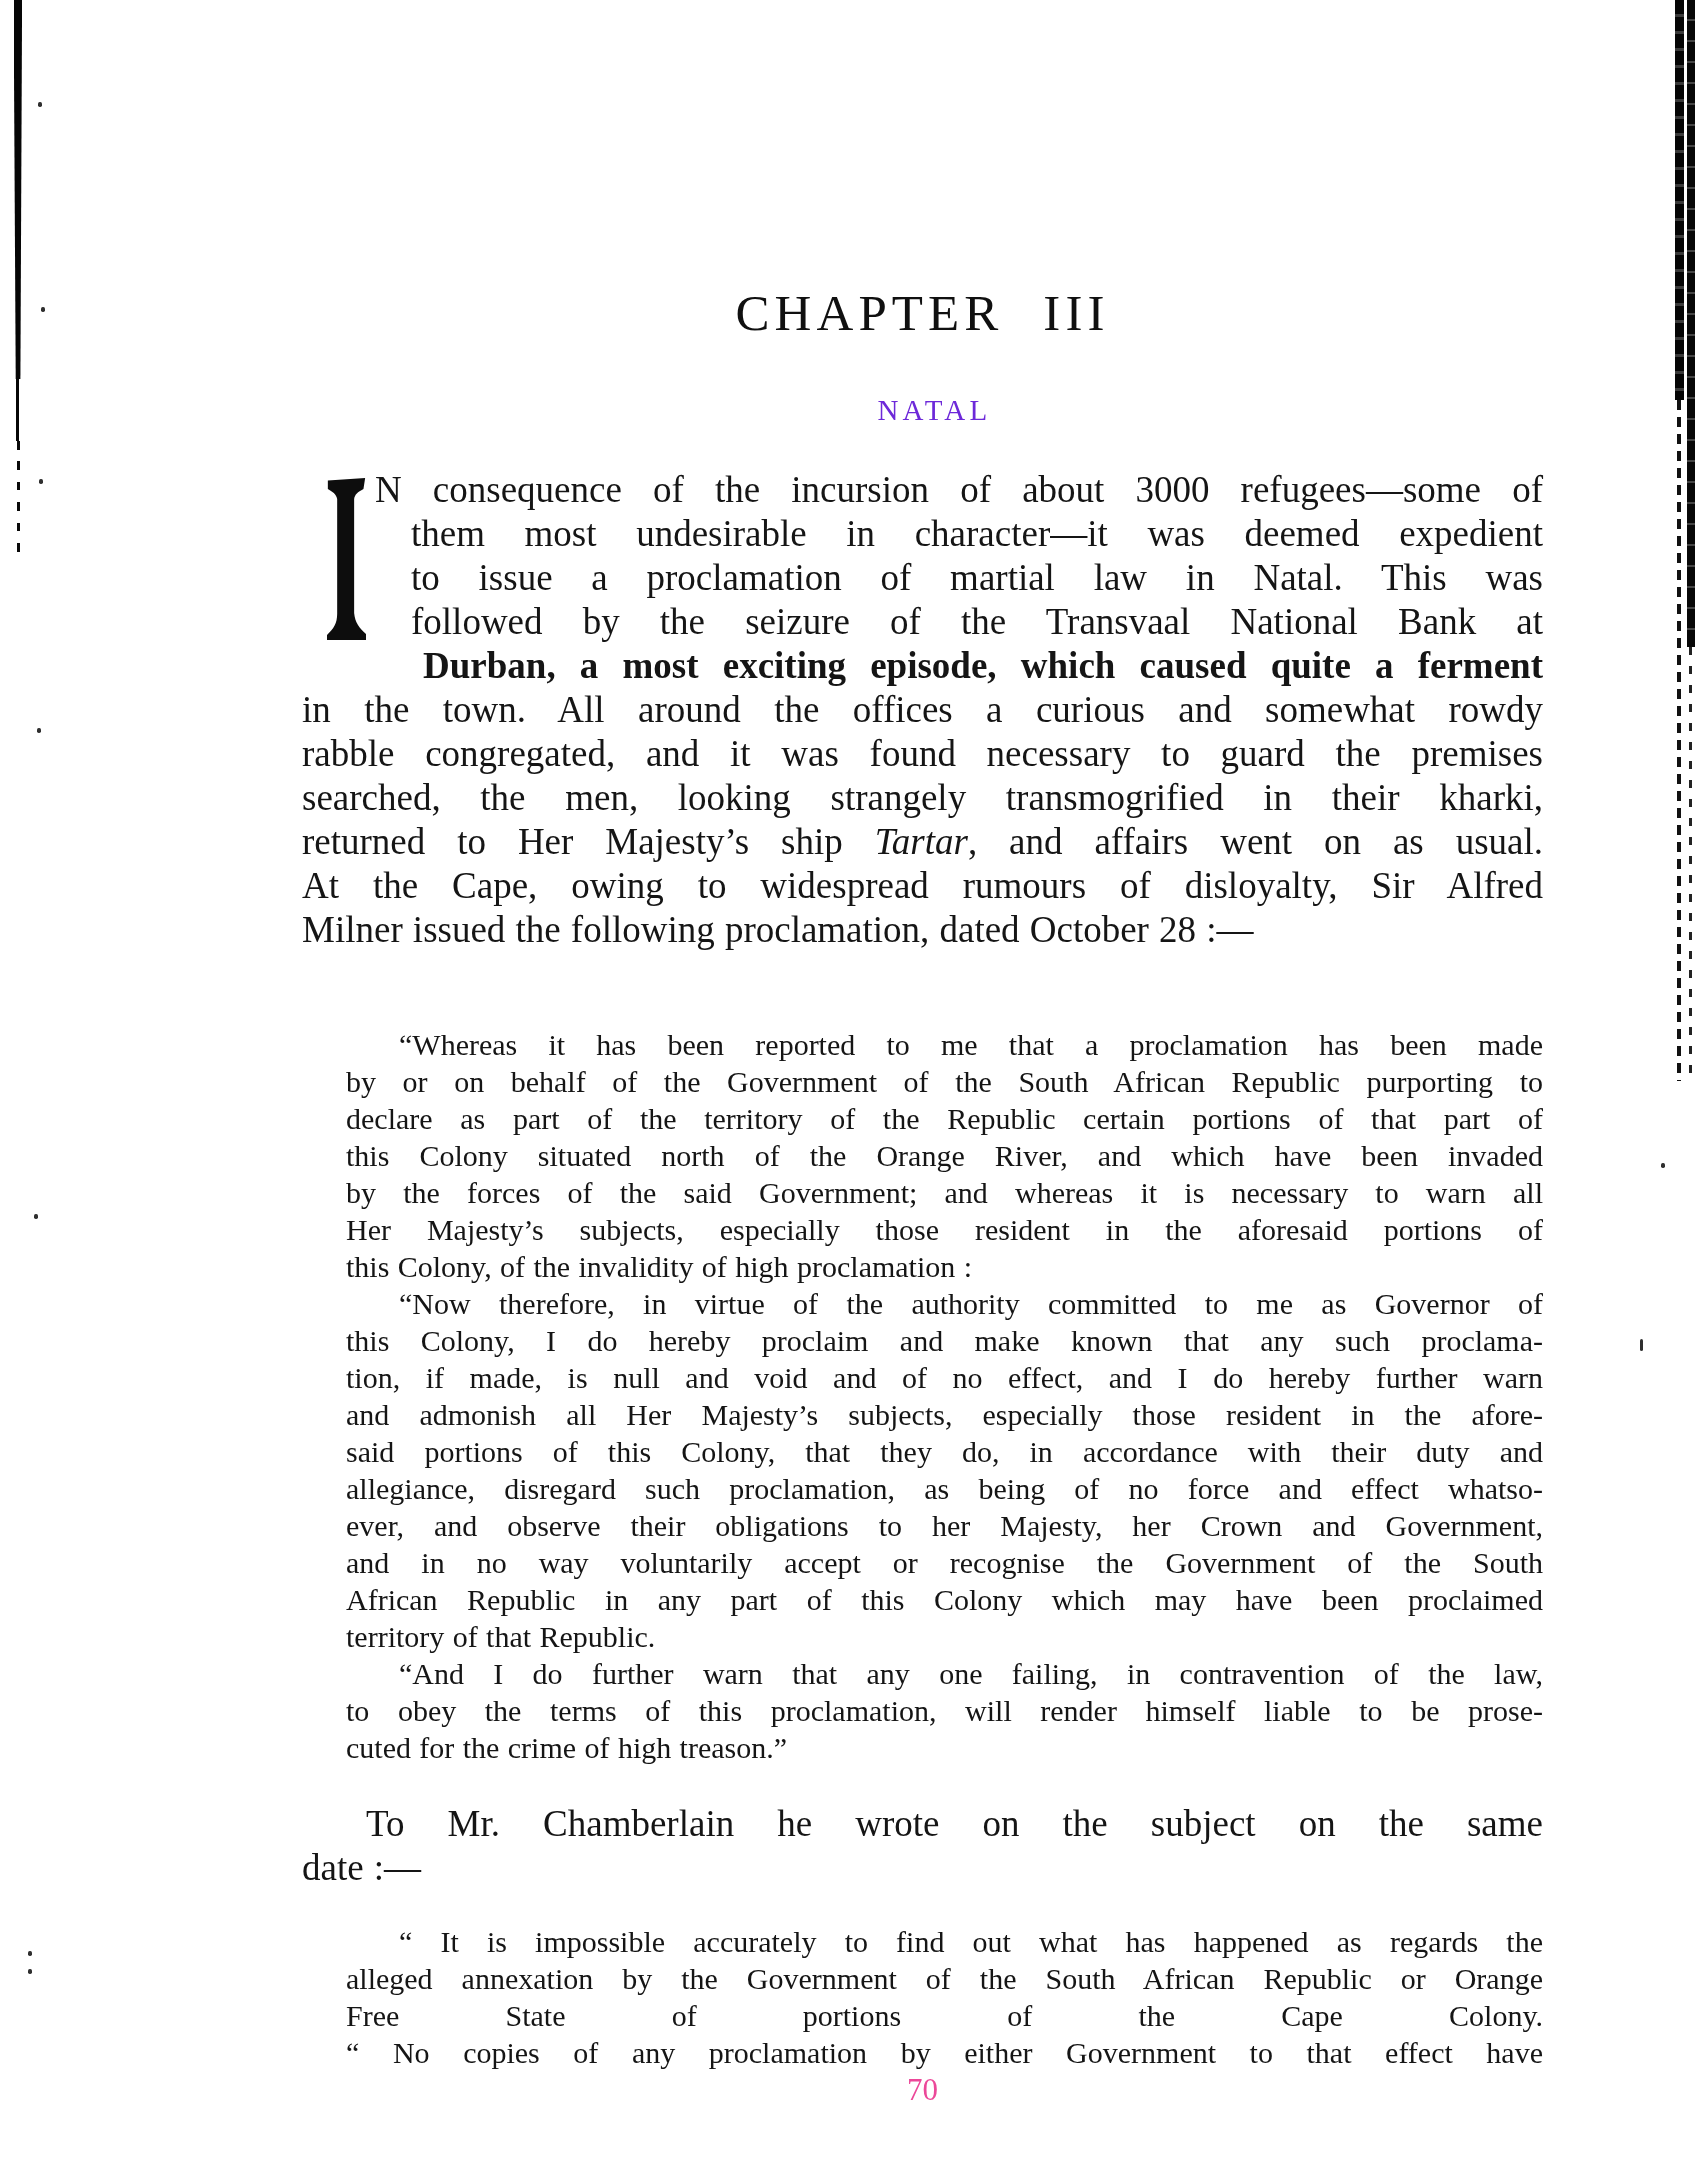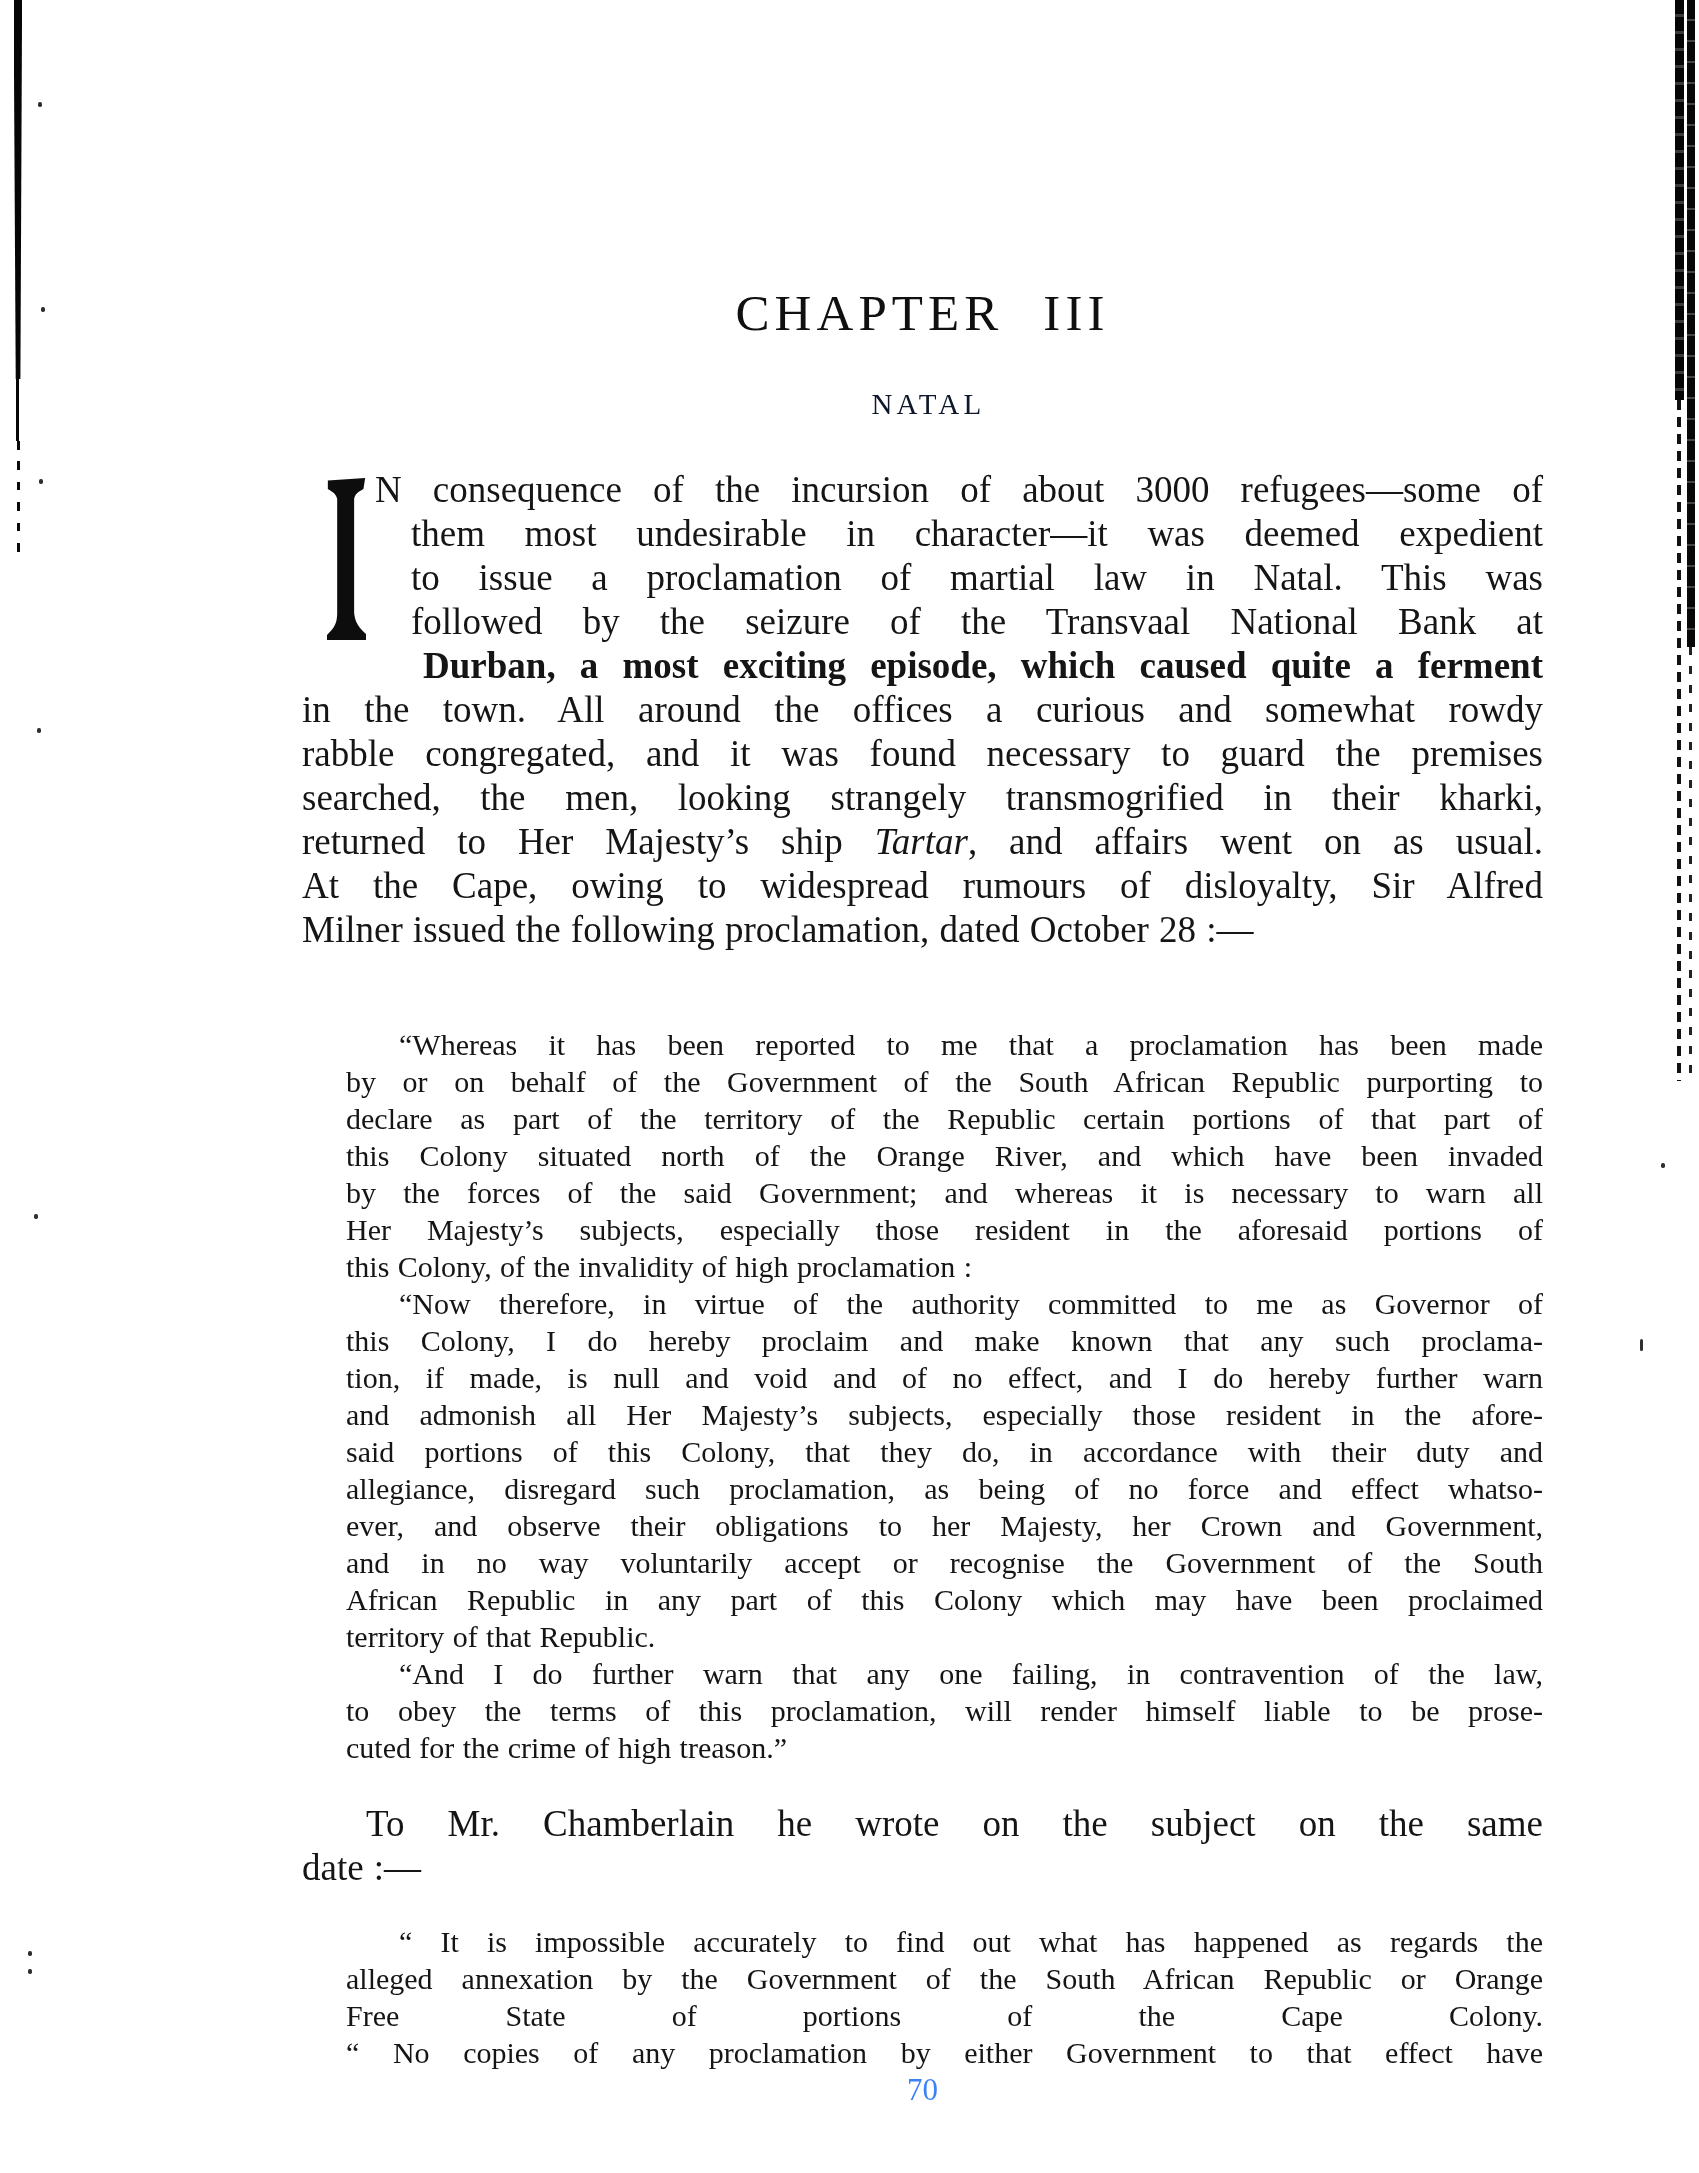--- a/index.html
+++ b/index.html
@@ -15,21 +15,21 @@
   .block{position:absolute;left:0;width:1241px;}
 
   .chapter-title{
     top:284px;text-align:center;
     font-size:51px;font-weight:normal;letter-spacing:5.1px;word-spacing:22px;
     margin:0;color:#101010;
   }
   .chapter-subtitle{
     top:382px;text-align:center;
     font-size:29px;font-weight:normal;letter-spacing:4.3px;
-    margin:6px;color:#0f172a;
+    margin:12px;color:#6d28d9;
   }
 
   .line{text-align:justify;text-align-last:justify;white-space:normal;}
   .line.last{text-align-last:left;}
   .body-text .line{font-size:37px;line-height:44px;word-spacing:0.9px;}
   .quote-text .line{font-size:30px;line-height:37px;word-spacing:0.9px;margin-left:44px;}
 
   .p-open{top:468px;}
   .p-open div.line:nth-of-type(1){padding-left:73px;}
   .p-open div.line:nth-of-type(2),
@@ -42,21 +42,21 @@
 
   .q-proclamation{top:1026px;}
   .q-para > .line:first-child{padding-left:53px;}
 
   .p-two{top:1802px;}
   .p-two div.line:first-child{padding-left:64px;}
 
   .q-letter{top:1923px;}
 
   .page-number{
-    top:2072px;text-align:center;font-size:31px;color:#3b82f6;
+    top:2072px;text-align:center;font-size:31px;color:#ec4899;
   }
 
   
   .art{position:absolute;background:#060606;}
   .left-bar-top{left:13.6px;top:0;width:8.5px;height:379px;
     clip-path:polygon(0 0,100% 0,80% 100%,25% 100%);}
   .left-bar-mid{left:16px;top:375px;width:3.4px;height:66px;}
   .left-bar-dash{left:17px;top:441px;width:2.6px;height:112px;background:repeating-linear-gradient(180deg,#0a0a0a 0 8.5px,transparent 8.5px 20.4px);}
   .right-strip-a{left:1675px;top:0;width:8.5px;height:400px;background:repeating-linear-gradient(180deg,#050505 0 13.6px,#3a3a3a 13.6px 17px);}
   .right-strip-b{left:1687px;top:0;width:7.7px;height:647px;background:repeating-linear-gradient(180deg,#080808 0 19px,#444 19px 21px);}

